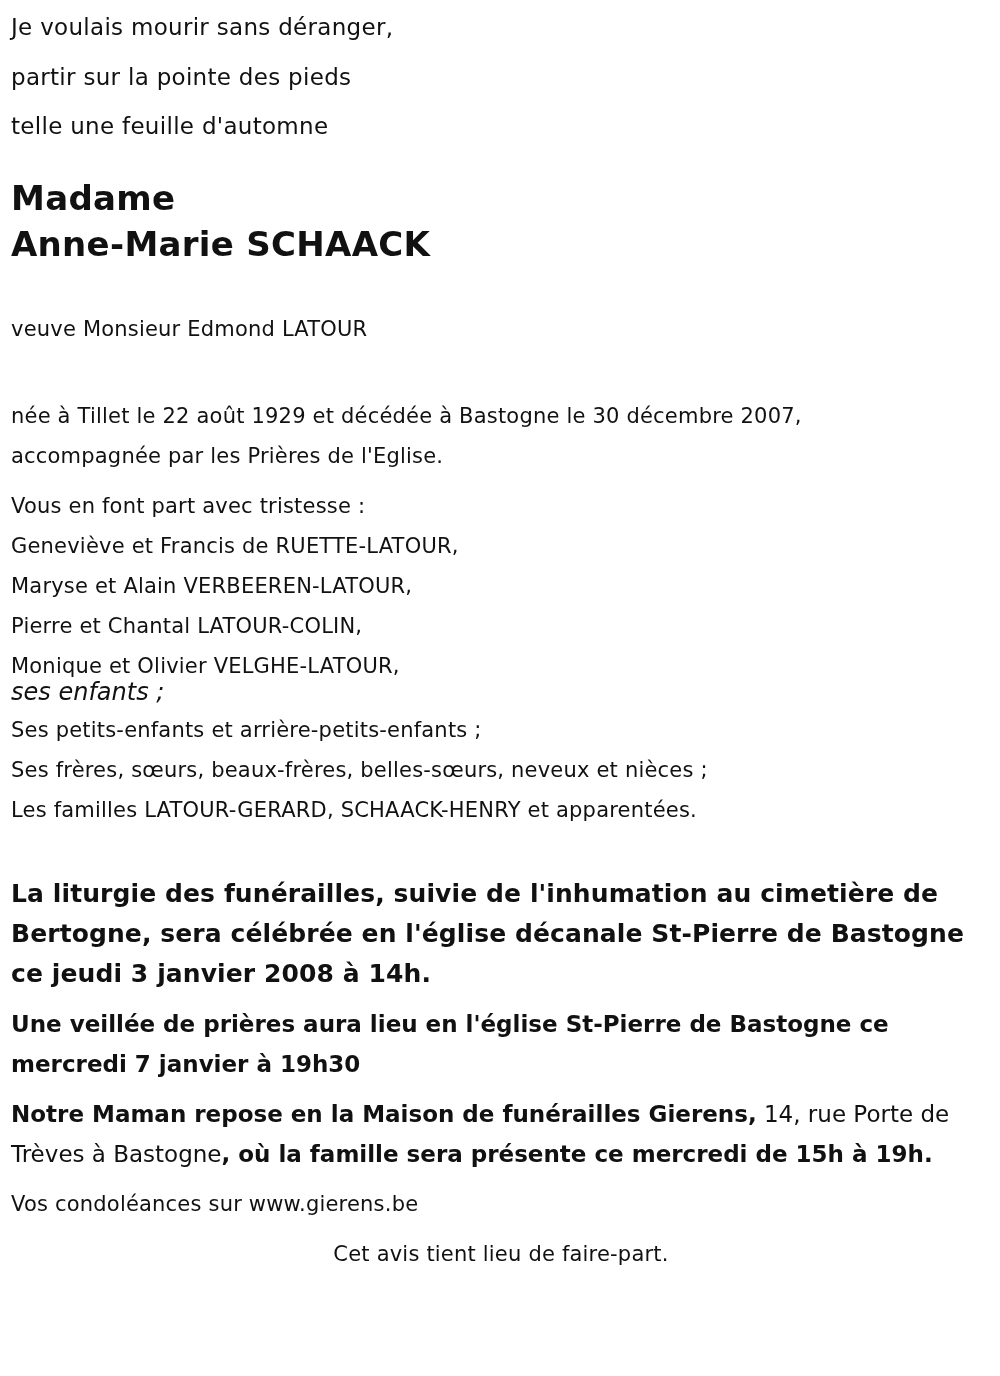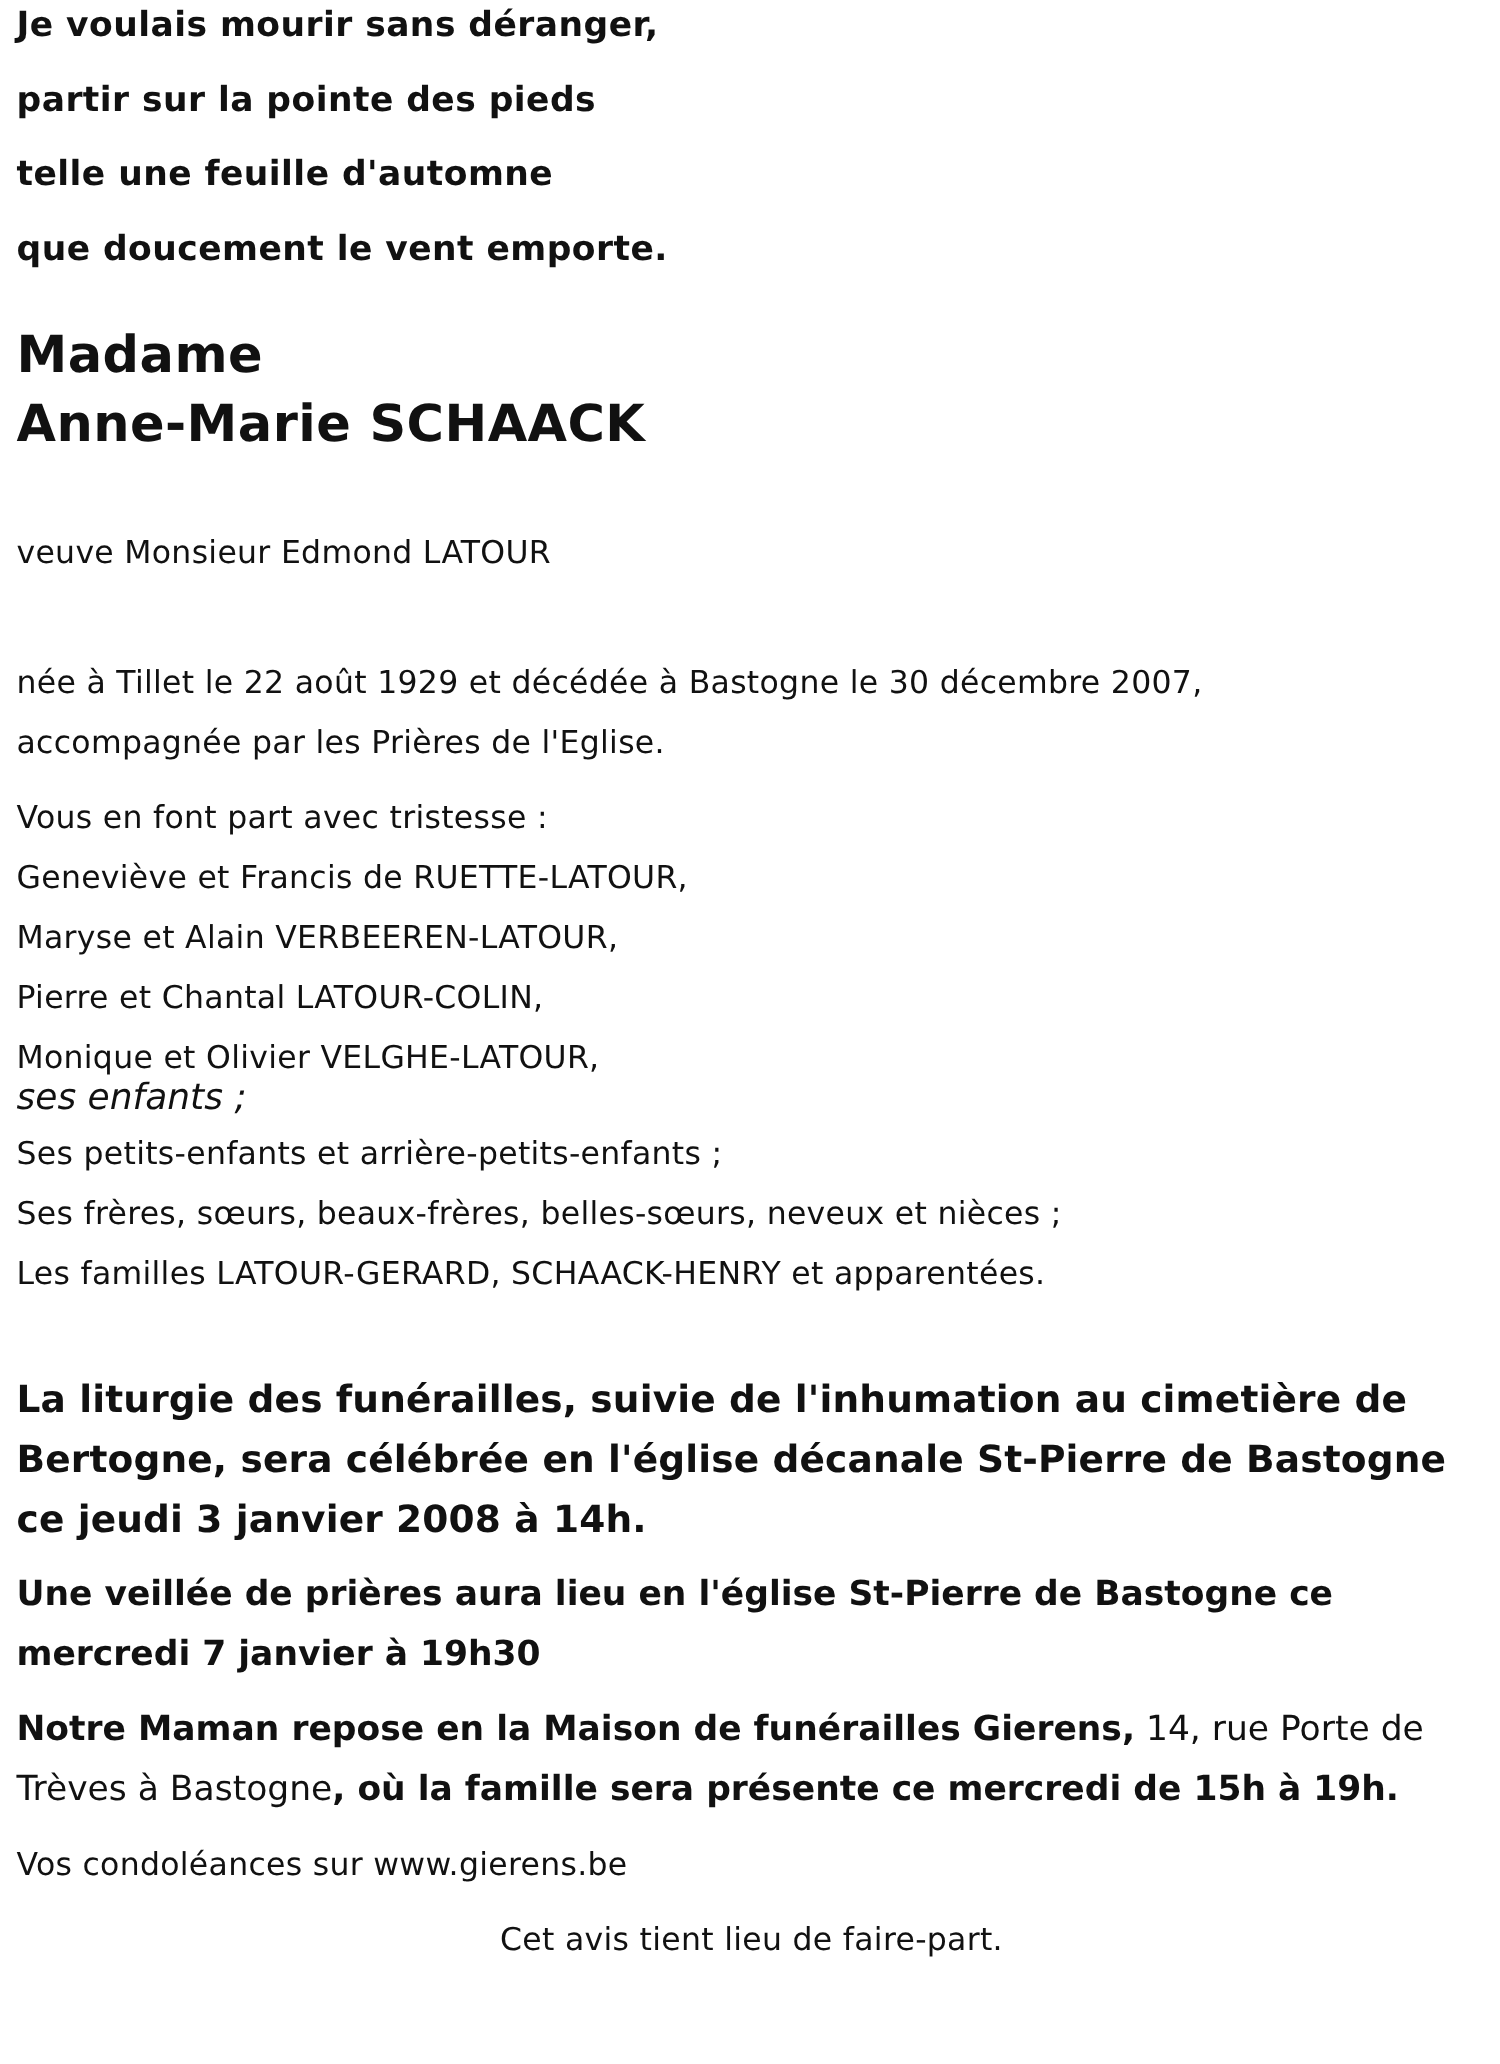--- a/index.html
+++ b/index.html
@@ -15,21 +15,22 @@
       color: #111111;
       font-family: "DejaVu Sans", sans-serif;
     }
     .page {
       position: absolute;
       left: 11px;
       top: 0;
       width: 980px;
     }
     .poem {
-      font-weight: bold;
+      margin-top: 10px;
+      font-weight: normal;
       font-size: 23px;
       letter-spacing: 0.3px;
     }
     .poem div {
       height: 49.5px;
       line-height: 34px;
     }
     .name-block {
       margin-top: 16px;
       font-weight: bold;
@@ -89,21 +90,20 @@
   </style>
 </head>
 <body>
 
 <div class="page">
 
   <div class="poem">
     <div>Je voulais mourir sans déranger,</div>
     <div>partir sur la pointe des pieds</div>
     <div>telle une feuille d'automne</div>
-    <div>que doucement le vent emporte.</div>
   </div>
 
   <div class="name-block">
     <div>Madame</div>
     <div>Anne-Marie SCHAACK</div>
   </div>
 
   <div class="plain widow">veuve Monsieur Edmond LATOUR</div>
 
   <div class="plain dates">

